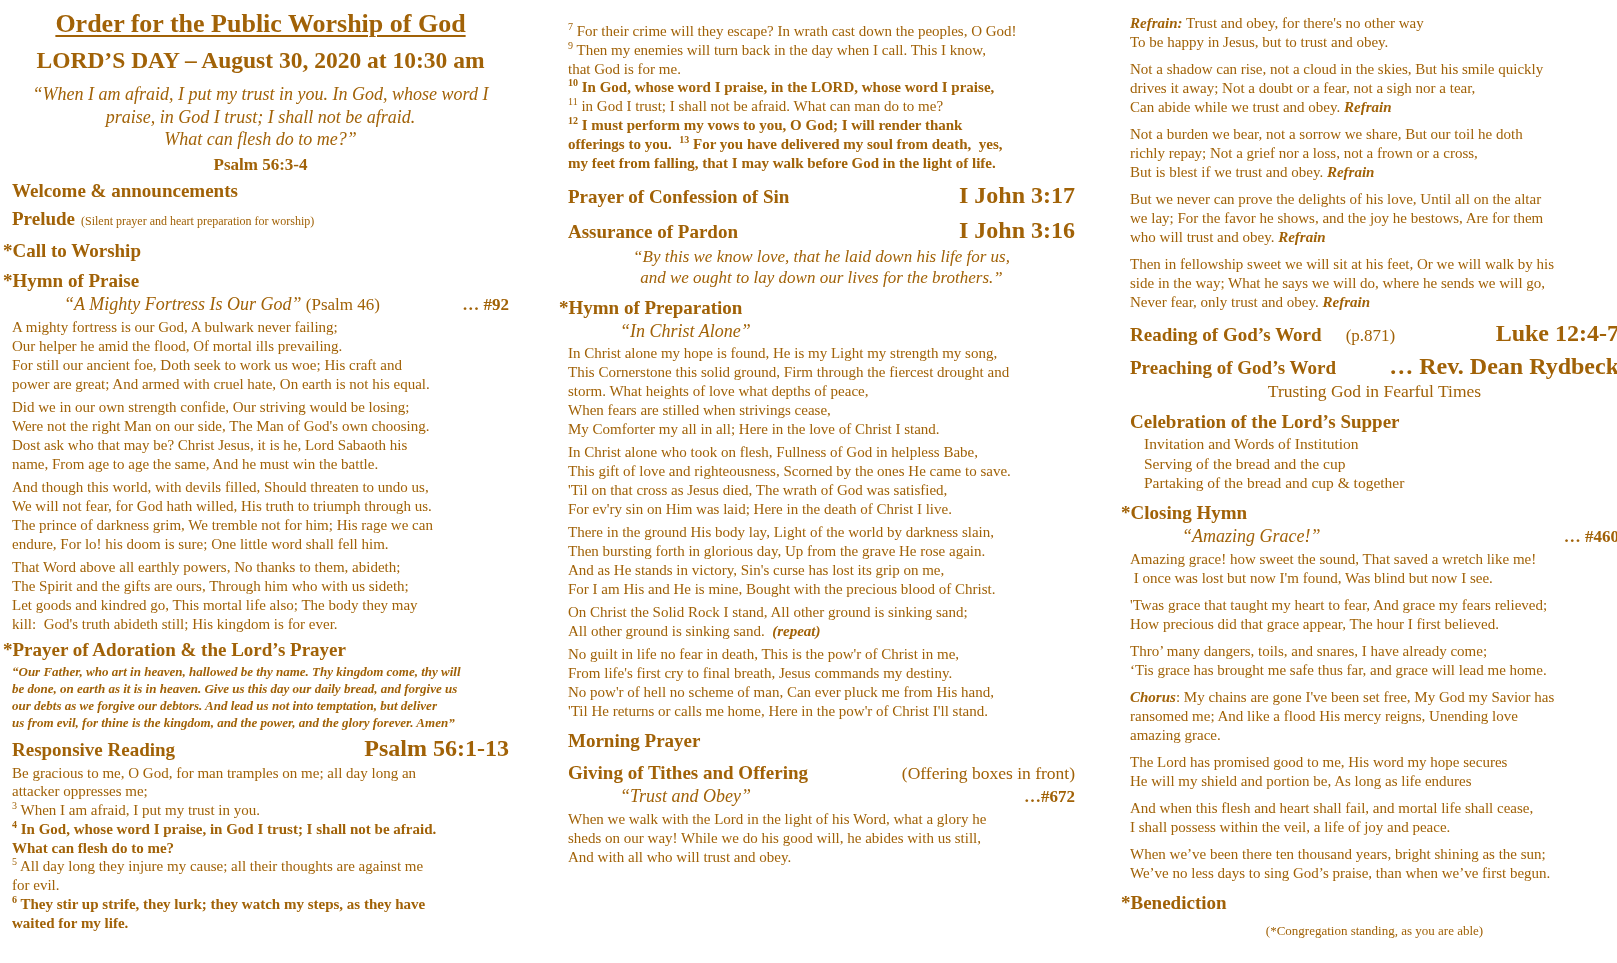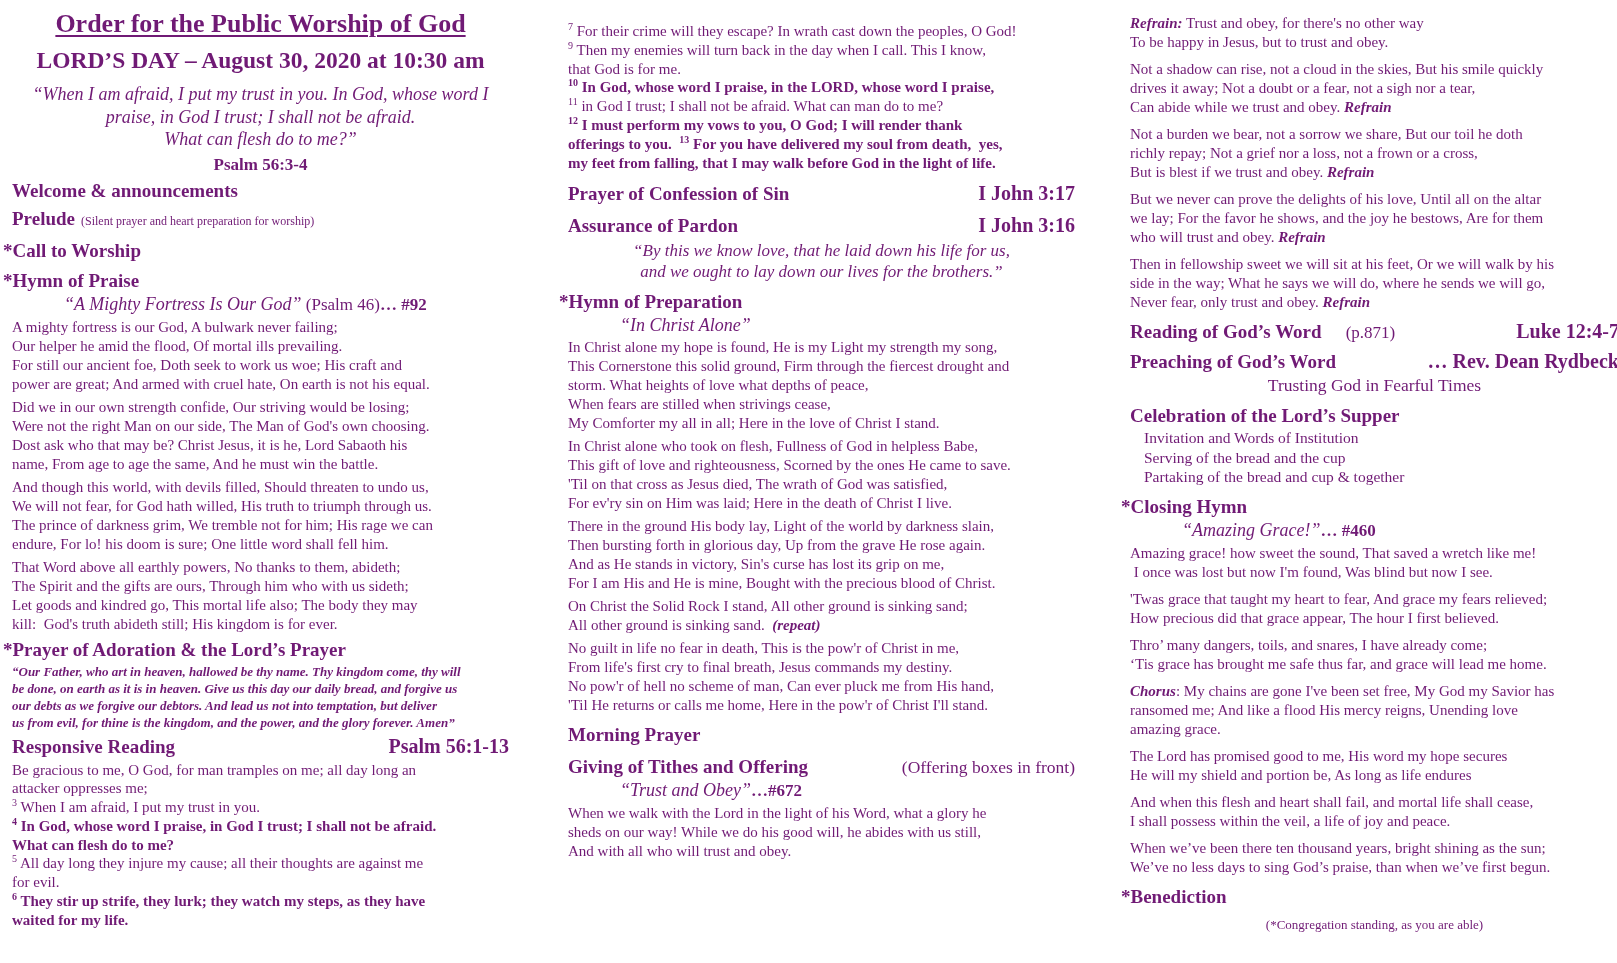--- a/index.html
+++ b/index.html
@@ -1,36 +1,36 @@
 <!DOCTYPE html>
 <html><head>
 <meta charset="utf-8">
 <style>
   html,body{margin:0;padding:0;background:#fff;}
-  .page{position:relative;width:1617px;height:963px;background:#ffffff;color:#701a75;
+  .page{position:relative;width:1617px;height:963px;background:#ffffff;color:#a16207;
         font-family:"Liberation Serif","DejaVu Serif",serif;overflow:hidden;}
   .col{position:absolute;top:0;box-sizing:border-box;}
   #col1{left:2px;width:507px;padding:8px 0 0 10px;}
   #col2{left:556px;width:519px;padding:22px 0 0 12px;}
   #col3{left:1115px;width:504px;padding:14px 0 0 15px;}
 
   .title{font-size:26px;font-weight:bold;text-align:center;line-height:31px;}
   .title span{text-decoration:underline;text-decoration-thickness:2px;text-underline-offset:3px;}
   .subtitle{font-size:23.5px;font-weight:bold;text-align:center;line-height:30px;margin-top:6px;}
   .oquote{font-size:18px;font-style:italic;text-align:center;line-height:22.5px;white-space:pre-line;margin-top:8px;}
   .qref{font-size:17px;font-weight:bold;text-align:center;line-height:21px;margin-top:3px;}
 
   .h{font-size:19px;font-weight:bold;line-height:24px;}
   .hang{margin-left:-9px;}
   .hrow{display:flex;justify-content:space-between;align-items:baseline;}
-  .ref{font-size:20px;font-weight:bold;}
+  .ref{font-size:24px;font-weight:bold;}
   .pgref{font-size:17px;font-weight:normal;margin-left:24px;}
   .gnote{font-size:17.5px;font-weight:normal;}
 
-  .trow{display:flex;align-items:baseline;padding-left:52px;line-height:22px;margin-bottom:2px;font-family:Liberation Serif, serif;}
+  .trow{display:flex;justify-content:space-between;align-items:baseline;padding-left:52px;line-height:22px;margin-bottom:2px;font-family:Liberation Serif, serif;}
   .htitle{font-size:18px;font-style:italic;}
   .hsub{font-size:17px;}
   .hnum{font-size:17px;font-weight:bold;}
 
   .vt{font-size:15px;line-height:19px;white-space:pre-wrap;}
   .stanza{margin:0 0 4px 0;}
   .stanza3{margin:0 0 8px 0;}
   .rr .vt{line-height:18.8px;}
 
   .lords{font-size:13px;font-style:italic;font-weight:bold;line-height:17px;white-space:pre-wrap;margin-top:1px;}

